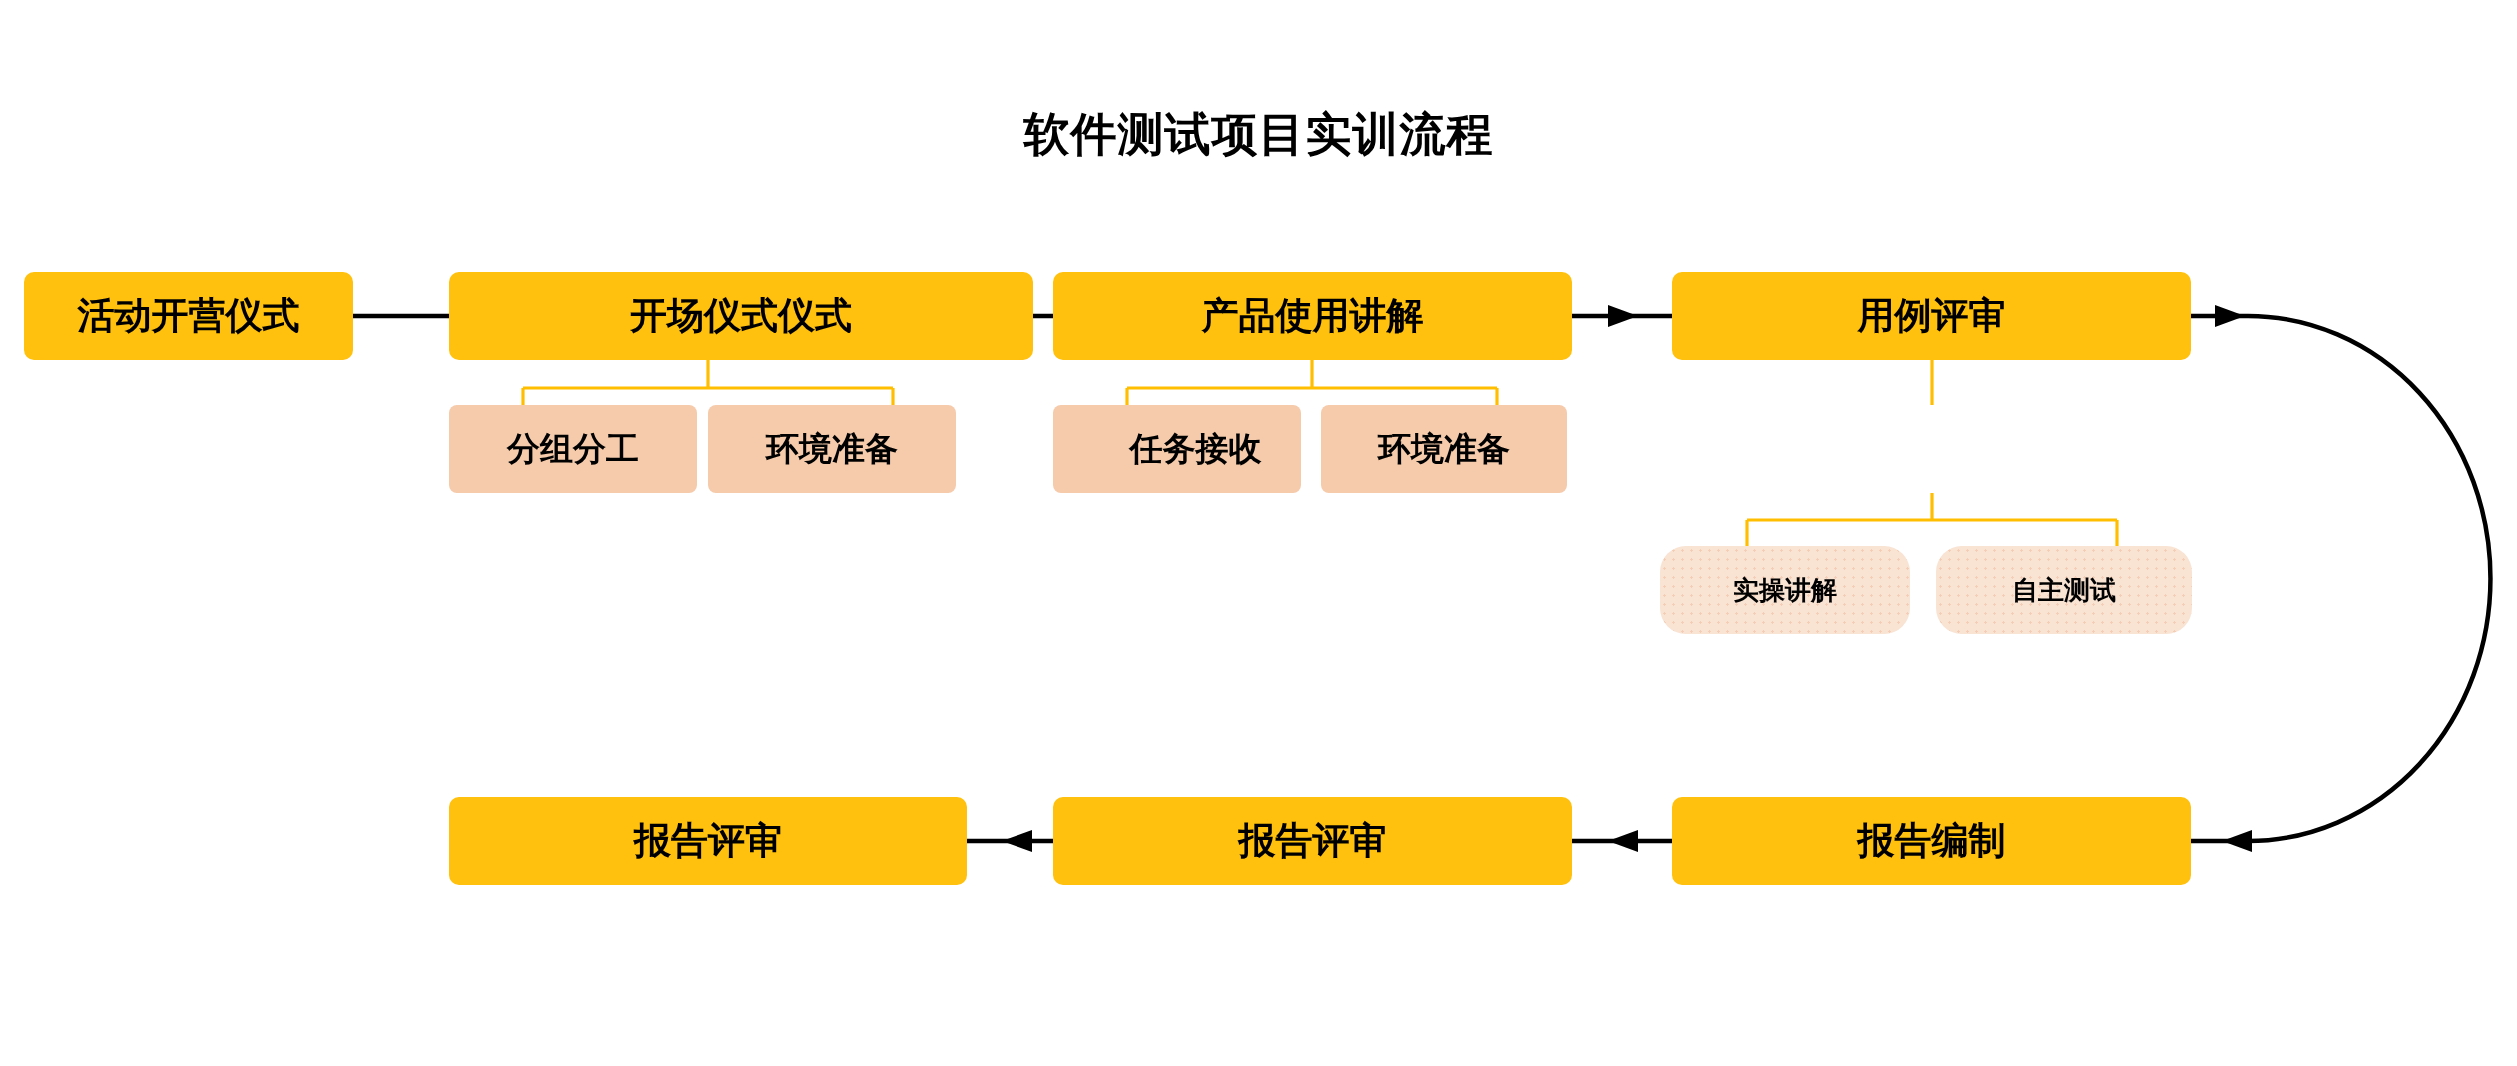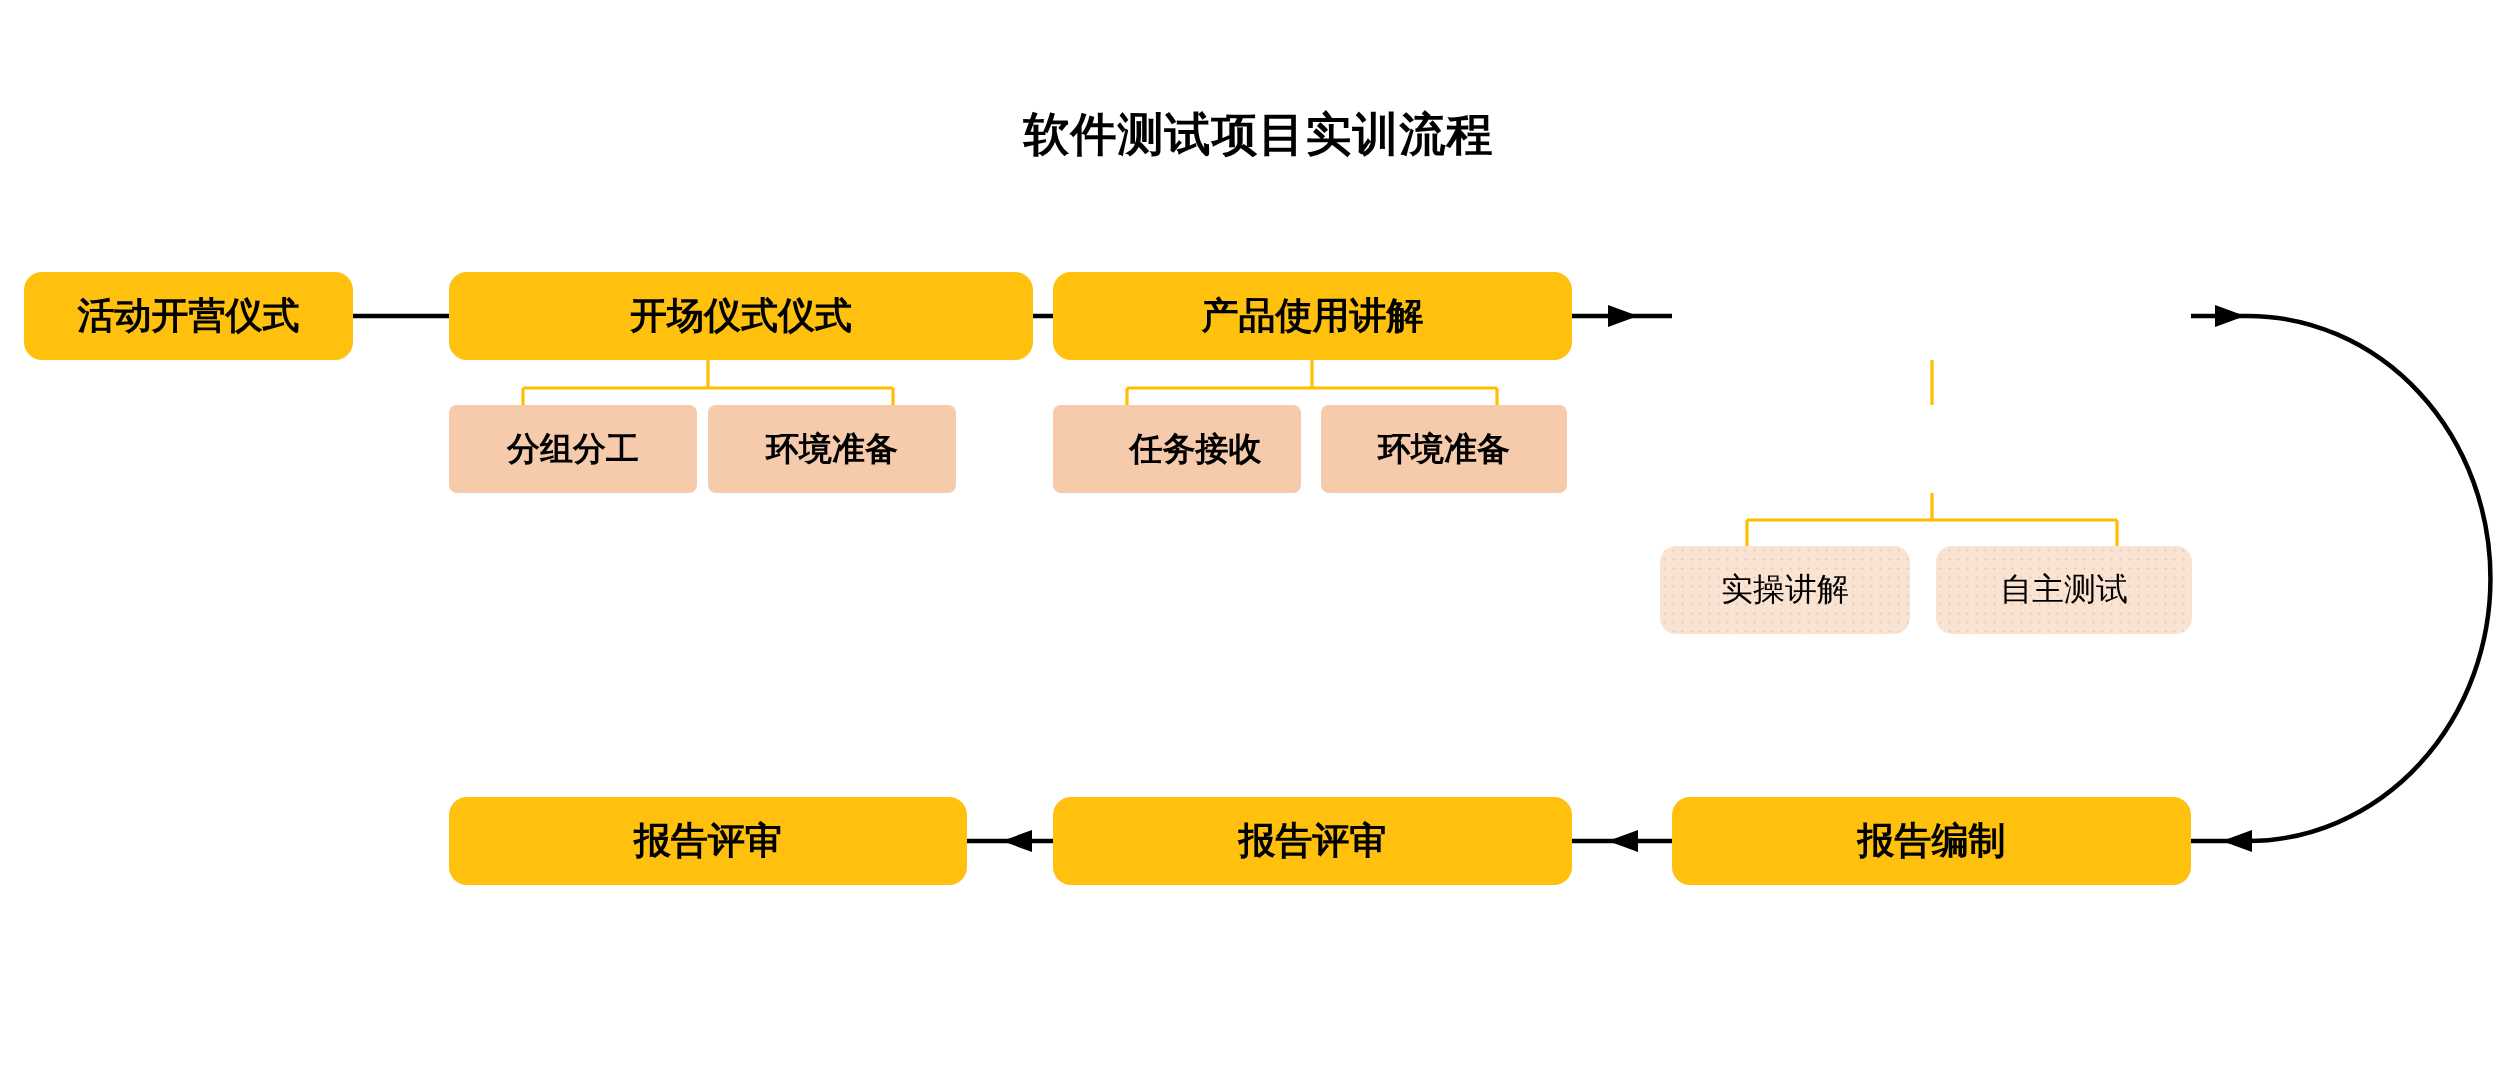--- a/index.html
+++ b/index.html
@@ -39,37 +39,37 @@
   .node{
     position:absolute;
     display:flex;
     align-items:center;
     justify-content:center;
     color:var(--text);
     text-align:center;
   }
   .lvl1{
     background:var(--amber);
-    border-radius:18px;
+    border-radius:10px;
     font-size:37px;
     font-weight:700;
   }
   .lvl2{
     background:var(--peach);
     border-radius:8px;
     font-size:33px;
     font-weight:700;
   }
   .lvl3{
     background:var(--light-peach);
     background-image:radial-gradient(rgba(228,150,110,0.28) 1.2px, transparent 1.3px);
     background-size:9px 9px;
-    border-radius:16px;
-    font-size:32px;
-    font-weight:400;
+    border-radius:26px;
+    font-size:26px;
+    font-weight:700;
   }
 </style>
 </head>
 <body>
 
 <div class="stage">
 
   <div class="title">软件测试项目实训流程</div>
 
   <svg class="connector-layer" width="2517" height="1066" viewBox="0 0 2517 1066" xmlns="http://www.w3.org/2000/svg">
@@ -104,20 +104,23 @@
 
   <div class="node lvl1" style="left:24px;top:272px;width:329px;height:88px;">
     <span>活动开营仪式</span>
   </div>
   <div class="node lvl1" style="left:449px;top:272px;width:584px;height:88px;">
     <span>开场仪式仪式</span>
   </div>
   <div class="node lvl1" style="left:1053px;top:272px;width:519px;height:88px;">
     <span>产品使用讲解</span>
   </div>
+  <div class="node lvl1" style="left:1672px;top:272px;width:519px;height:88px;">
+    <span>用例评审</span>
+  </div>
 
   <div class="node lvl2" style="left:449px;top:405px;width:248px;height:88px;">
     <span>分组分工</span>
   </div>
   <div class="node lvl2" style="left:708px;top:405px;width:248px;height:88px;">
     <span>环境准备</span>
   </div>
   <div class="node lvl2" style="left:1053px;top:405px;width:248px;height:88px;padding-left:37px;">
     <span>任务接收</span>
   </div>

